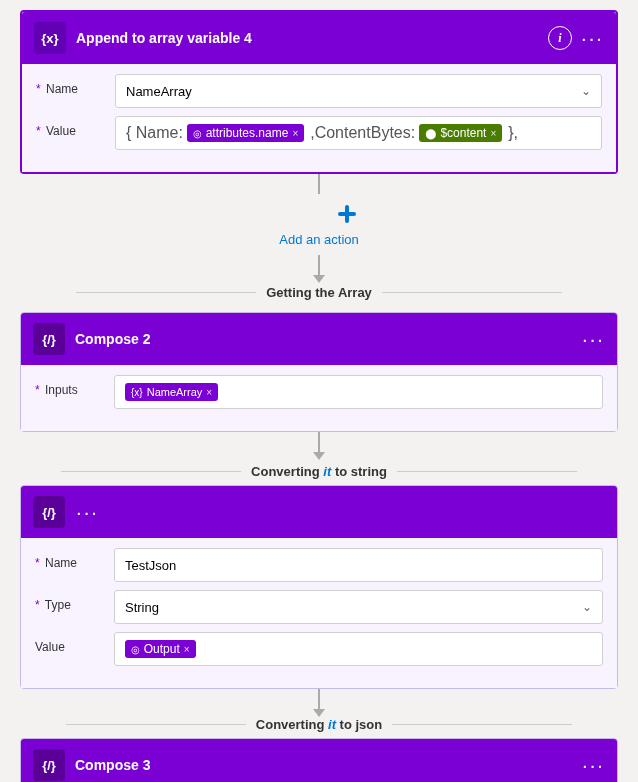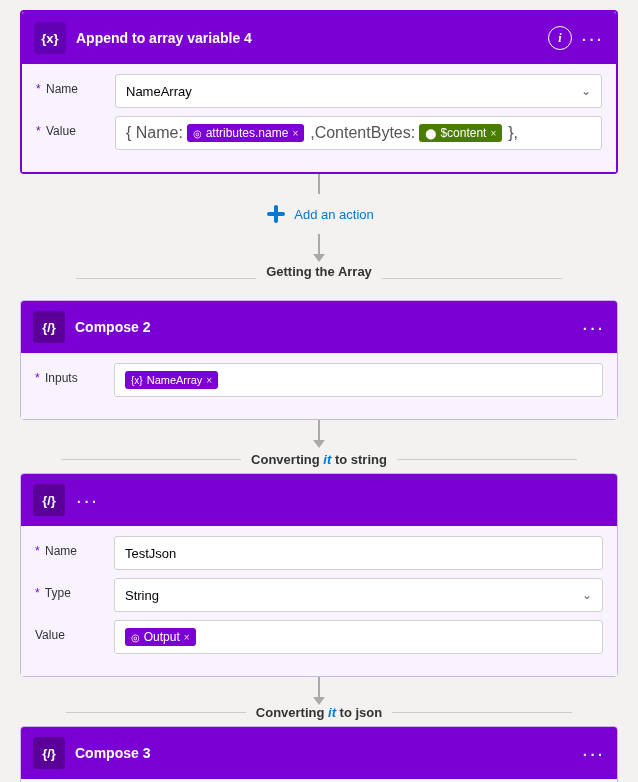--- a/index.html
+++ b/index.html
@@ -188,29 +188,30 @@
     .arrow-down {
       width: 0;
       height: 0;
       border-left: 6px solid transparent;
       border-right: 6px solid transparent;
       border-top: 8px solid #aaa;
     }
 
     .add-action-btn {
       display: flex;
-      align-items: center;
+      align-items: flex-end;
       gap: 6px;
       background: none;
       border: none;
       cursor: pointer;
       color: #0078d4;
       font-size: 13px;
       padding: 4px 8px;
       margin: 4px 0;
+      flex-direction: column;
     }
 
     .add-action-icon {
       width: 24px;
       height: 24px;
       display: flex;
       align-items: center;
       justify-content: center;
       color: #0078d4;
       font-size: 18px;
@@ -314,21 +315,21 @@
           <rect x="2" y="9" width="18" height="4" rx="2" fill="#0078d4"></rect>
           <rect x="9" y="2" width="4" height="18" rx="2" fill="#0078d4"></rect>
         </svg>
       </span>
       <span>Add an action</span>
     </button>
     <div class="arrow-line"></div>
     <div class="arrow-down"></div>
   </div>
 
-  <div class="label-row" style="margin-bottom:21px; margin-top:2px;align-items:flex-end;">
+  <div class="label-row" style="margin-bottom:12px; margin-top:2px;">
     <div class="label-line"></div>
     <span class="label-text">Getting the Array</span>
     <div class="label-line"></div>
   </div>
 
   <div class="card" style="border-color: #c8b8e8;">
     <div class="card-header" style="background:#7B00D4;">
       <div class="card-icon purple-light" style="background:#5a0099; font-size:13px; font-weight:bold;">{/}</div>
       <span class="card-title">Compose 2</span>
       <div class="card-header-actions">

